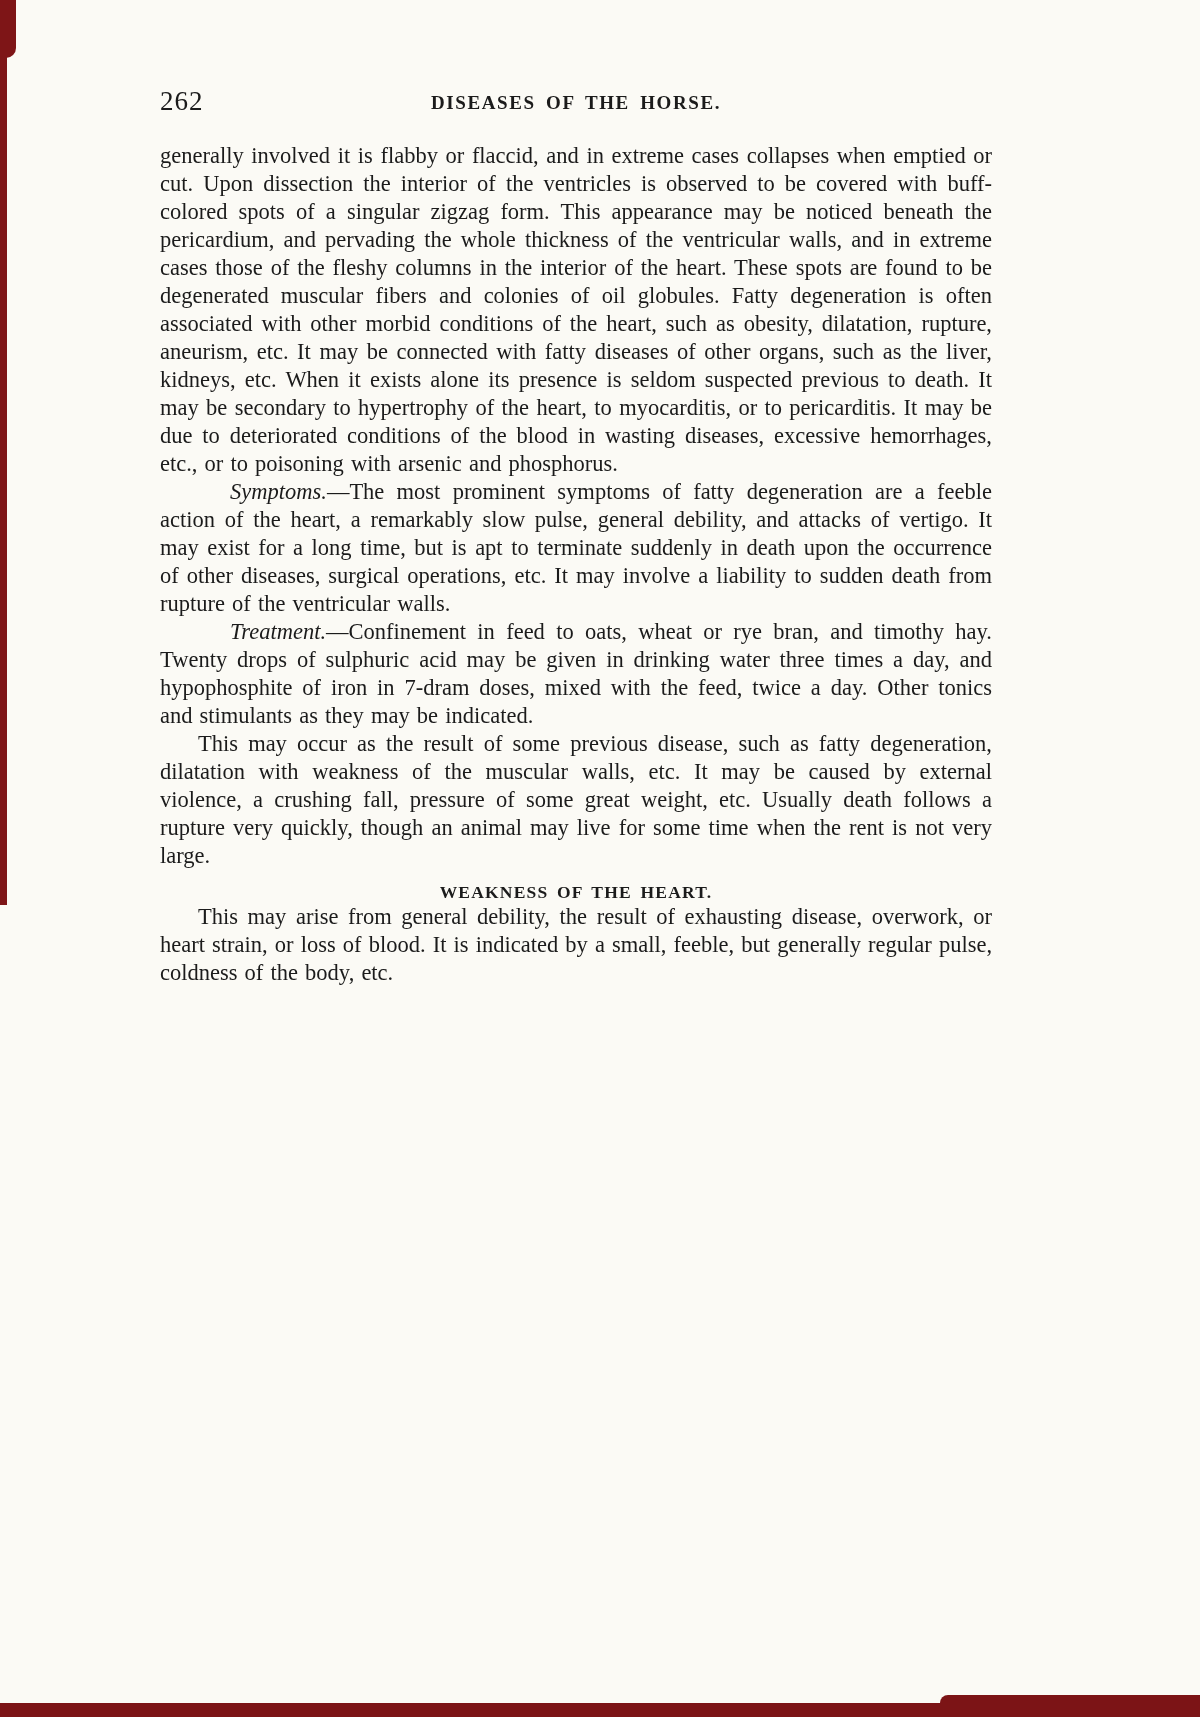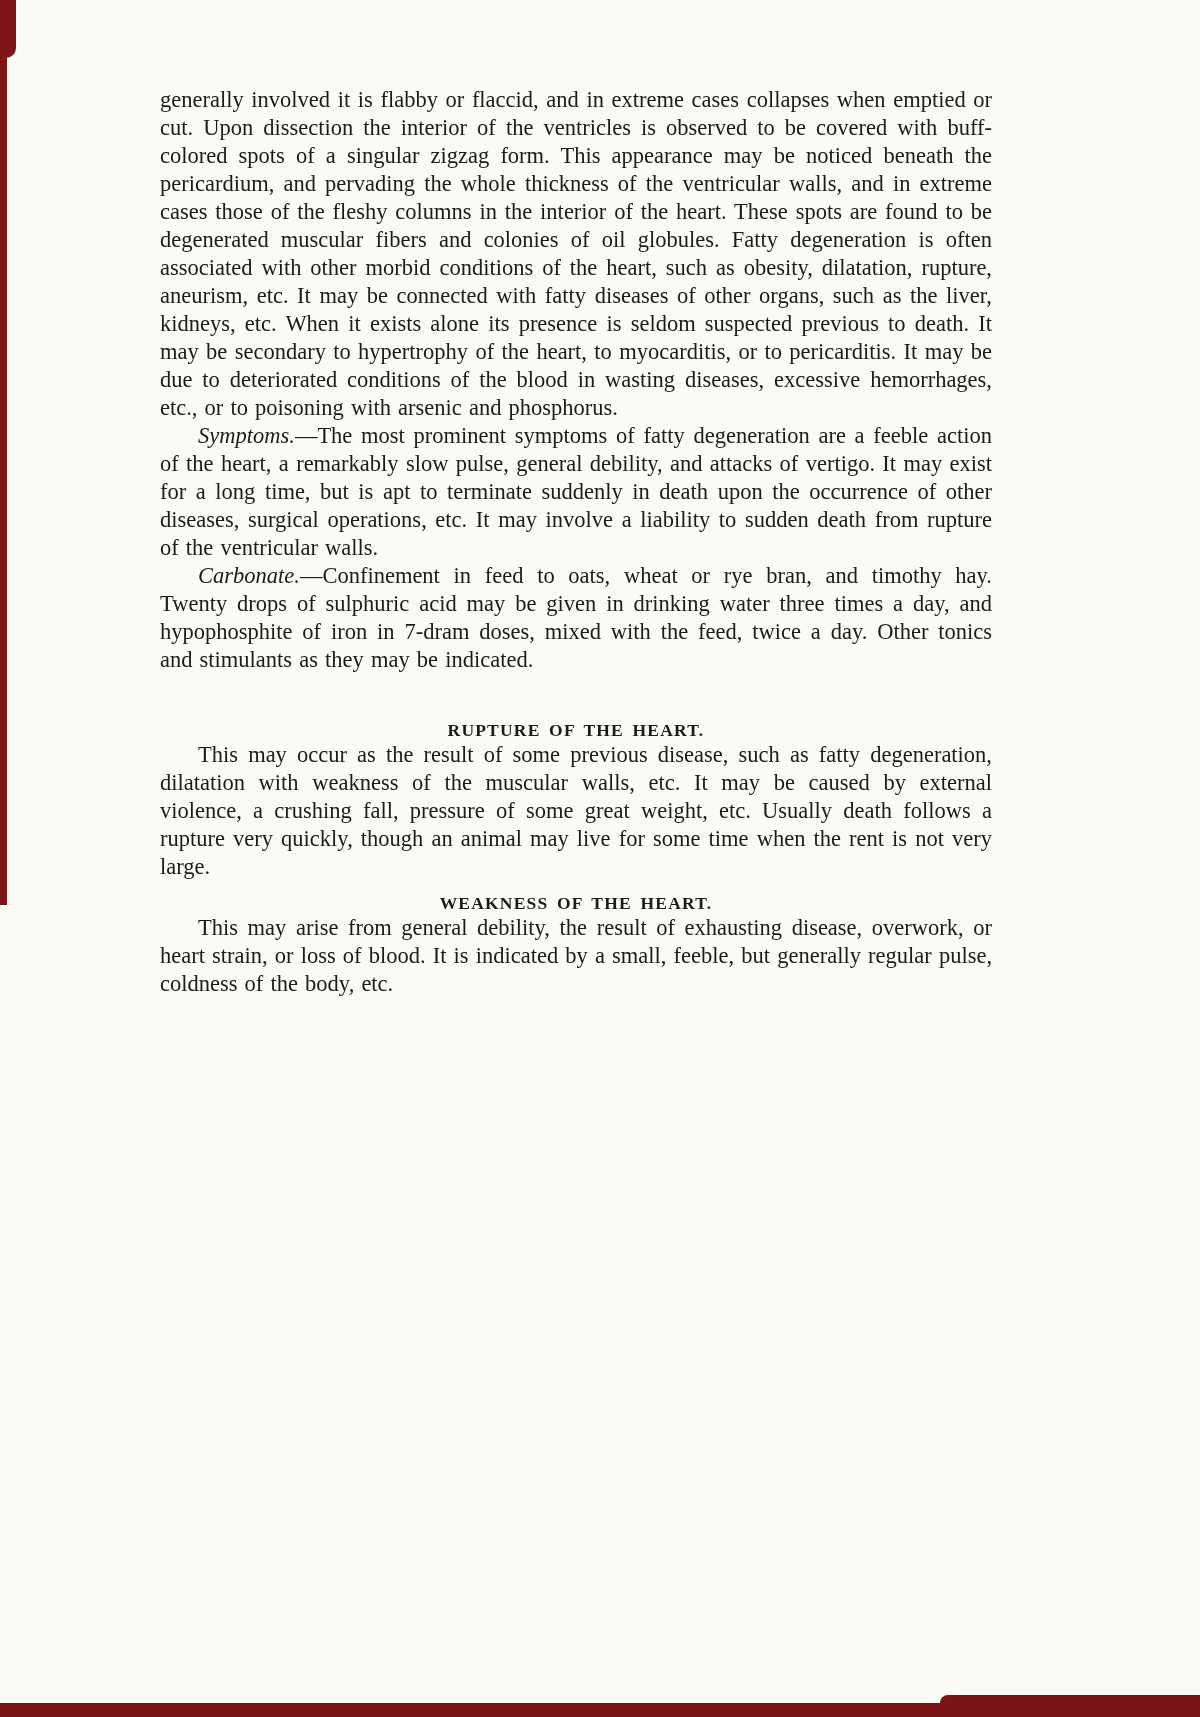--- a/index.html
+++ b/index.html
@@ -78,21 +78,21 @@
   }
 
   .para {
     font-size: 22.5px;
     line-height: 28px;
     text-align: justify;
     word-spacing: 1.5px;
   }
   .indent { text-indent: 38px; }
 
-  .lead-i { font-style: italic; }
+  .lead-i { font-style: italic; margin-left: 32px; }
 
   .section-heading {
     text-align: center;
     font-weight: bold;
     font-size: 17.5px;
     letter-spacing: 1.2px;
     word-spacing: 3px;
   }
 
   .gap-lg { margin-top: 46px; }
@@ -102,28 +102,31 @@
 </head>
 <body>
 
 <div class="edge-left-corner"></div>
 <div class="edge-left"></div>
 <div class="edge-bottom"></div>
 <div class="edge-bottom-right"></div>
 
 <div class="text-col">
 
+  <div class="page-header">
+    <span class="page-num">262</span>
+    <span class="running-title">DISEASES OF THE HORSE.</span>
+  </div>
 
   <p class="para">generally involved it is flabby or flaccid, and in extreme cases collapses when emptied or cut.  Upon dissection the interior of the ventricles is observed to be covered with buff-colored spots of a singular zigzag form.  This appearance may be noticed beneath the pericardium, and pervading the whole thickness of the ventricular walls, and in extreme cases those of the fleshy columns in the interior of the heart.  These spots are found to be degenerated muscular fibers and colonies of oil globules.  Fatty degeneration is often associated with other morbid conditions of the heart, such as obesity, dilatation, rupture, aneurism, etc.  It may be connected with fatty diseases of other organs, such as the liver, kidneys, etc.  When it exists alone its presence is seldom suspected previous to death.  It may be secondary to hypertrophy of the heart, to myocarditis, or to pericarditis.  It may be due to deteriorated conditions of the blood in wasting diseases, excessive hemorrhages, etc., or to poisoning with arsenic and phosphorus.</p>
 
   <p class="para indent"><span class="lead-i">Symptoms.</span><span>—The most prominent symptoms of fatty degeneration are a feeble action of the heart, a remarkably slow pulse, general debility, and attacks of vertigo.  It may exist for a long time, but is apt to terminate suddenly in death upon the occurrence of other diseases, surgical operations, etc.  It may involve a liability to sudden death from rupture of the ventricular walls.</span></p>
 
-  <p class="para indent"><span class="lead-i">Carbonate.</span><span>—Confinement in feed to oats, wheat or rye bran, and timothy hay.  Twenty drops of sulphuric acid may be given in drinking water three times a day, and hypophosphite of iron in 7-dram doses, mixed with the feed, twice a day.  Other tonics and stimulants as they may be indicated.</span></p>
+  <p class="para indent"><span class="lead-i">Treatment.</span><span>—Confinement in feed to oats, wheat or rye bran, and timothy hay.  Twenty drops of sulphuric acid may be given in drinking water three times a day, and hypophosphite of iron in 7-dram doses, mixed with the feed, twice a day.  Other tonics and stimulants as they may be indicated.</span></p>
 
-  <h2 class="section-heading gap-lg">RUPTURE OF THE HEART.</h2>
 
   <p class="para indent gap-md">This may occur as the result of some previous disease, such as fatty degeneration, dilatation with weakness of the muscular walls, etc.  It may be caused by external violence, a crushing fall, pressure of some great weight, etc.  Usually death follows a rupture very quickly, though an animal may live for some time when the rent is not very large.</p>
 
   <h2 class="section-heading gap-sm">WEAKNESS OF THE HEART.</h2>
 
   <p class="para indent gap-md">This may arise from general debility, the result of exhausting disease, overwork, or heart strain, or loss of blood.  It is indicated by a small, feeble, but generally regular pulse, coldness of the body, etc.</p>
 
 
 </div>
 

